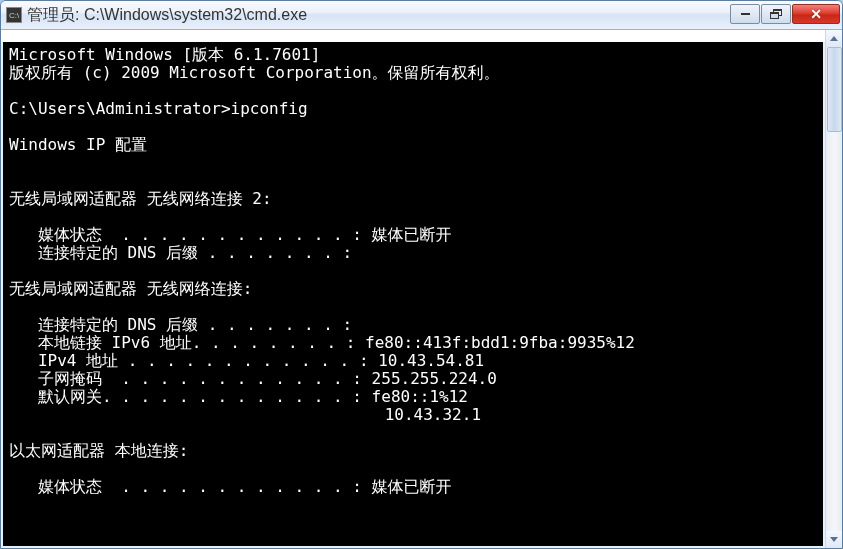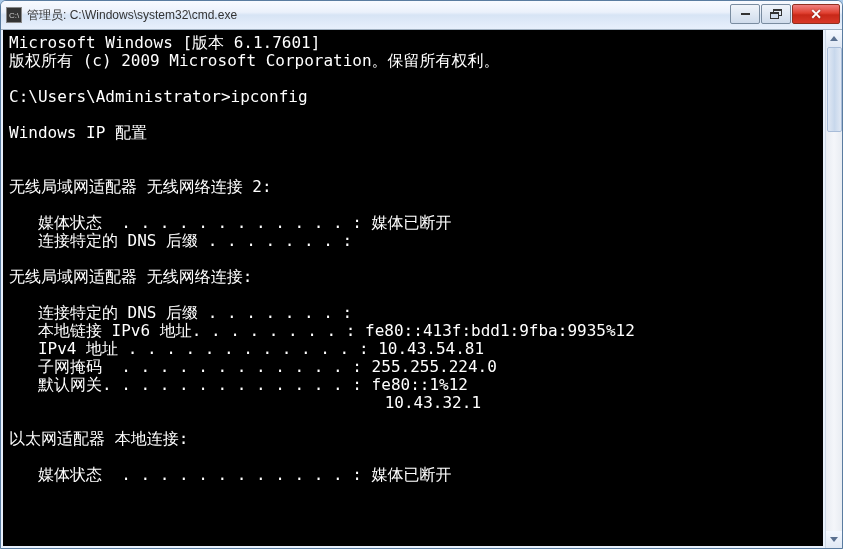--- a/index.html
+++ b/index.html
@@ -34,21 +34,21 @@
       margin: 0 5px;
       display: flex;
       align-items: center;
       justify-content: center;
       font-size: 8px;
       background: #333;
       color: #ccc;
       border: 1px solid #888;
     }
     .title-text {
-      font-size: 12px;
+      font-size: 16px;
       color: #333;
       flex: 1;
     }
     .window-controls {
       display: flex;
       height: 22px;
       margin-right: 2px;
     }
     .win-btn {
       width: 30px;
@@ -83,20 +83,21 @@
       background: #000;
       color: #fff;
       padding: 4px 4px 4px 6px;
       font-family: 'NSimSun', 'SimSun', 'Consolas', monospace;
       font-size: 16px;
       line-height: 18px;
       white-space: pre;
       overflow: hidden;
       border: 2px solid #e8f0fc;
       border-top: 0;
+      margin-top: 12px;
     }
     .scrollbar {
       width: 17px;
       background: linear-gradient(to right, #e8ecf2, #f4f6fa, #e8ecf2);
       border-left: 1px solid #cdd7e5;
       display: flex;
       flex-direction: column;
       align-items: center;
     }
     .sb-btn {

